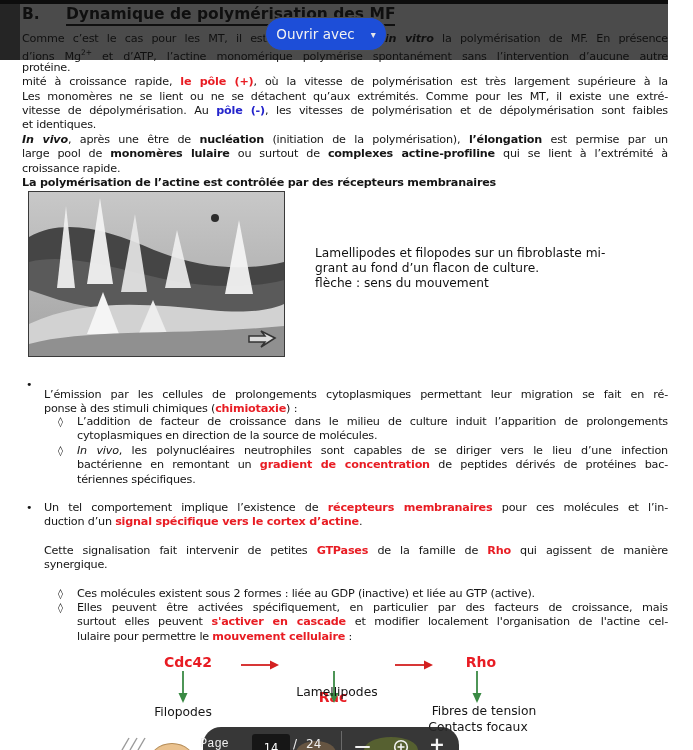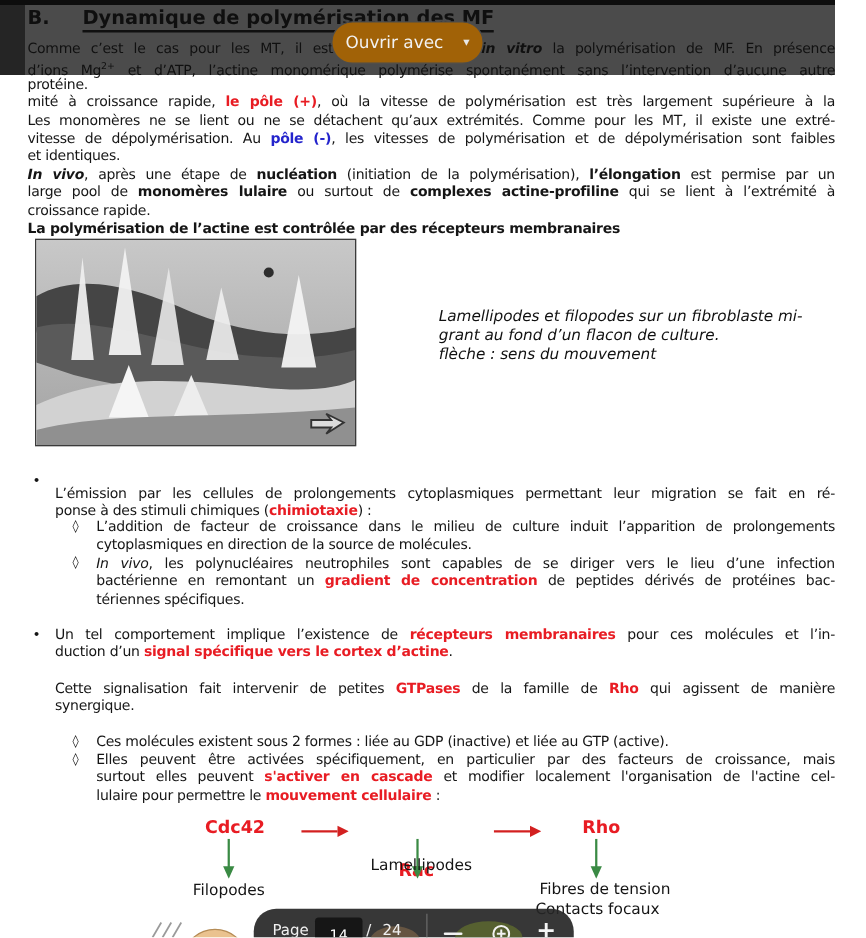--- a/index.html
+++ b/index.html
@@ -22,27 +22,27 @@
   
   #heading{position:absolute;left:22px;top:5px;color:#101010;font-weight:bold;font-size:15.5px;white-space:nowrap;}
   #heading .hnum{display:inline-block;width:44px;}
   #heading .htitle{border-bottom:2px solid #151515;padding-bottom:1px;}
 
   
   #top-overlay{position:absolute;left:0;top:0;width:668px;height:60px;background:rgba(15,15,15,0.75);z-index:10;}
   #top-overlay-left{position:absolute;left:0;top:0;width:20px;height:60px;background:rgba(0,0,0,0.5);z-index:11;}
   #top-strip{position:absolute;left:0;top:0;width:668px;height:4px;background:#0d0d0d;z-index:12;}
   #open-with{position:absolute;left:265px;top:17px;width:120px;height:32px;border-radius:17px;
-    background:#a16207;border:1px solid #4d4d4d;color:#f2f2f2;font-size:13.5px;
+    background:#1d4ed8;border:1px solid #4d4d4d;color:#f2f2f2;font-size:13.5px;
     display:flex;align-items:center;justify-content:center;gap:16px;z-index:13;cursor:pointer;}
   #open-with .caret{font-size:10px;color:#e8e8e8;}
 
   
   #photo{position:absolute;left:28px;top:191px;width:255px;height:164px;border:1px solid #3a3a3a;background:#b9b9b9;}
-  #caption{position:absolute;left:315px;top:246px;width:340px;font-style:italic;font-size:12.2px;color:#111;margin-left:36px;}
+  #caption{position:absolute;left:315px;top:246px;width:340px;font-size:12.2px;color:#111;}
   #caption div{height:15px;line-height:15px;white-space:nowrap;}
 
   
   .dnode{position:absolute;top:654px;transform:translateX(-50%);color:var(--red,#e81c23);font-weight:bold;font-size:14px;white-space:nowrap;}
   .darrow{position:absolute;top:656px;transform:translateX(-50%);}
   .garrow{position:absolute;top:671px;transform:translateX(-50%);}
   .dlabel{position:absolute;transform:translateX(-50%);color:#151515;font-size:12.3px;white-space:nowrap;z-index:4;}
 
   
   #cell-ellipse{position:absolute;left:148px;top:743px;width:46px;height:40px;border-radius:50%;
@@ -76,21 +76,21 @@
 </div>
 
 <div class="tblock" style="left:22px;top:32px;width:646px;">
       <div class="tl j"><span>Comme c’est le cas pour les MT, il est possible d’étudier </span><span class="bi">in vitro</span><span> la polymérisation de MF. En présence</span></div>
       <div class="tl j"><span>d’ions Mg</span><span class="sup">2+</span><span> et d’ATP, l’actine monomérique polymérise spontanément sans l’intervention d’aucune autre</span></div>
       <div class="tl"><span>protéine.</span></div>
       <div class="tl j"><span>mité à croissance rapide, </span><span class="r">le pôle (+)</span><span>, où la vitesse de polymérisation est très largement supérieure à la</span></div>
       <div class="tl j"><span>Les monomères ne se lient ou ne se détachent qu’aux extrémités. Comme pour les MT, il existe une extré-</span></div>
       <div class="tl j"><span>vitesse de dépolymérisation. Au </span><span class="bl">pôle (-)</span><span>, les vitesses de polymérisation et de dépolymérisation sont faibles</span></div>
       <div class="tl"><span>et identiques.</span></div>
-      <div class="tl j"><span class="bi">In vivo</span><span>, après une étape de </span><span class="b">nucléation</span><span> (initiation de la polymérisation), </span><span class="b">l’élongation</span><span> est permise par un</span></div>
+      <div class="tl j"><span class="bi">In vivo</span><span>, après une être de </span><span class="b">nucléation</span><span> (initiation de la polymérisation), </span><span class="b">l’élongation</span><span> est permise par un</span></div>
       <div class="tl j"><span>large pool de </span><span class="b">monomères lulaire</span><span> ou surtout de </span><span class="b">complexes actine-profiline</span><span> qui se lient à l’extrémité à</span></div>
       <div class="tl"><span>croissance rapide.</span></div>
       <div class="tl"><span class="b">La polymérisation de l’actine est contrôlée par des récepteurs membranaires</span></div>
     </div>
 
 <div id="photo">
   <svg width="255" height="164" viewBox="0 0 255 164">
     <defs>
       <linearGradient id="pbg" x1="0" y1="0" x2="0" y2="1">
         <stop offset="0" stop-color="#c8c8c8"></stop>
@@ -205,21 +205,21 @@
 <div id="cell-ellipse"></div>
 <svg id="hatch" width="28" height="14" viewBox="0 0 28 14">
   <line x1="2" y1="13" x2="9" y2="1" stroke="#9a9a9a" stroke-width="1.4"></line>
   <line x1="10" y1="13" x2="17" y2="1" stroke="#9a9a9a" stroke-width="1.4"></line>
   <line x1="18" y1="13" x2="25" y2="1" stroke="#9a9a9a" stroke-width="1.4"></line>
 </svg>
 
 <div id="toolbar"></div>
 <div class="blob" id="blob-brown"></div>
 <div class="blob" id="blob-olive"></div>
-<span class="tb-el" id="page-label" style="left:218px;top:737px;position:absolute;">Page</span>
+<span class="tb-el" id="page-label" style="left:200px;top:737px;position:absolute;font-family:Liberation Mono, monospace;">Page</span>
 <input id="page-input" style="left: 252px; top: 734px;" value="14">
 <span class="tb-el" id="page-sep" style="left:293px;top:737px;position:absolute;">/</span>
 <span class="tb-el" id="page-total" style="left:306px;top:737px;position:absolute;">24</span>
 <div class="tb-el" id="tb-divider" style="left:341px;top:731px;"></div>
 <div class="tb-el" id="zoom-out" style="left:355px;top:739px;">
       <div class="bar"></div>
     </div>
 <div class="tb-el" id="zoom-circle" style="left:393px;top:739px;">
   <svg width="16" height="16" viewBox="0 0 16 16">
     <circle cx="8" cy="8" r="6.3" fill="none" stroke="#f2f2f2" stroke-width="1.6"></circle>

